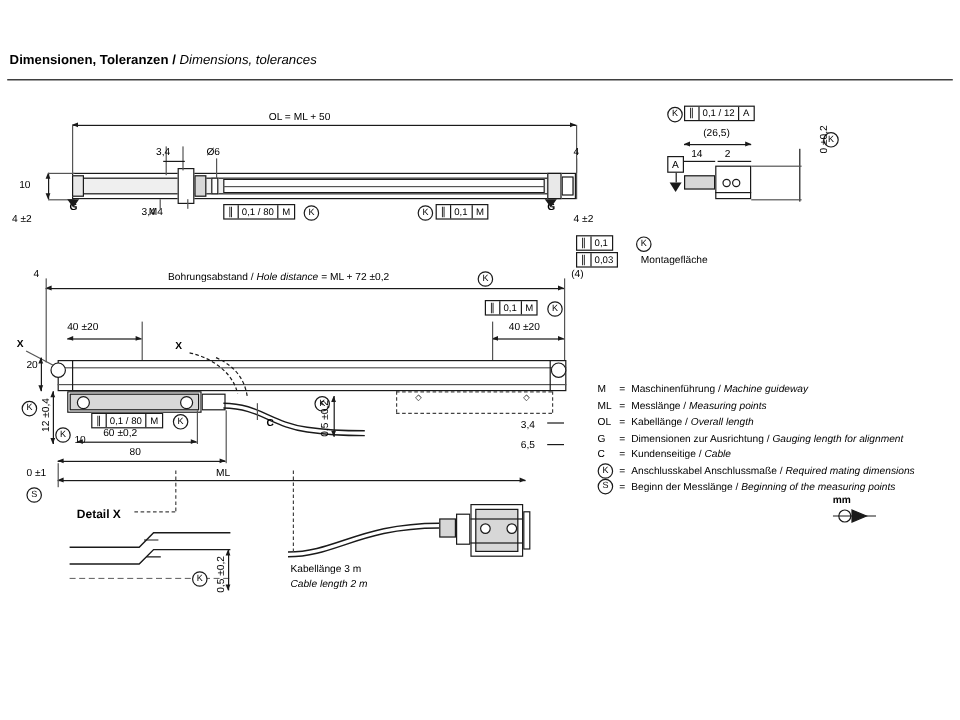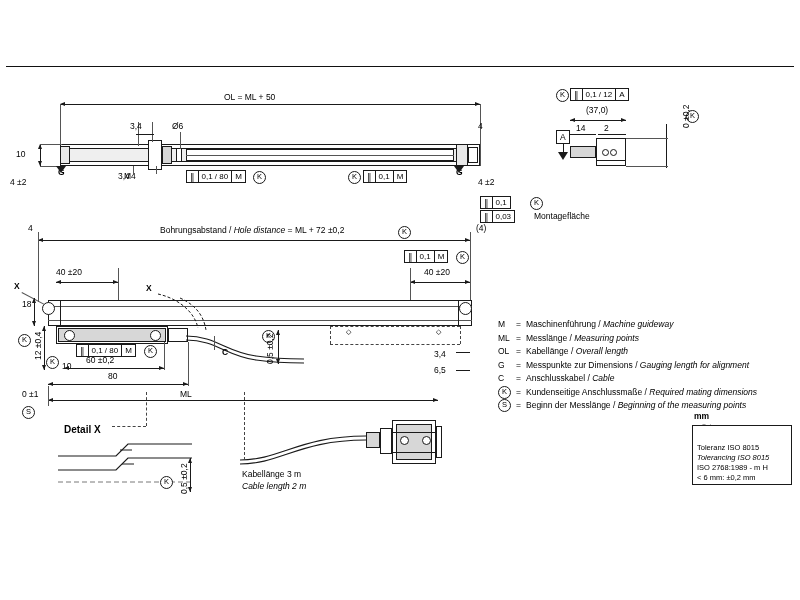--- a/index.html
+++ b/index.html
@@ -48,20 +48,23 @@
   .tri{position:absolute;width:0;height:0;border-left:5px solid transparent;
        border-right:5px solid transparent;border-bottom:8px solid #1a1a1a;}
   .tri.filled{border-bottom-color:#1a1a1a;}
   .ccirc{position:absolute;border:1px solid #1a1a1a;border-radius:50%;background:#fff;}
 </style>
 </head>
 <body>
 
 <div class="sheet">
 
+  <div class="hdr">
+    <span>Dimensionen, Toleranzen</span><span> / </span><i>Dimensions, tolerances</i>
+  </div>
   <div class="rule"></div>
 
   <div class="ln h1" style="left:60px;top:104px;width:420px;"></div>
   <div class="arrowL" style="left:60px;top:101.5px;"></div>
   <div class="arrowR" style="left:475px;top:101.5px;"></div>
   <div class="ln v1 thin" style="left:60px;top:104px;height:62px;"></div>
   <div class="ln v1 thin" style="left:480px;top:104px;height:62px;"></div>
   <div class="lbl" style="left:224px;top:93px;">OL = ML + 50</div>
 
   <div class="box" style="left:60px;top:144px;width:420px;height:22px;"></div>
@@ -133,21 +136,21 @@
   </div>
   <div class="lbl" style="left:534px;top:212px;">Montagefläche</div>
 
   <div class="fcf" style="left:570px;top:88px;">
     <div class="sym">∥</div>
     <div>0,1 / 12</div>
     <div>A</div>
   </div>
   <span class="circ" style="position:absolute;left:556px;top:89px;">K</span>
 
-  <div class="lbl" style="left:586px;top:106px;">(37,0)</div>
+  <div class="lbl" style="left:586px;top:106px;">(26,5)</div>
   <div class="ln h1" style="left:570px;top:120px;width:56px;"></div>
   <div class="arrowL" style="left:570px;top:117.5px;"></div>
   <div class="arrowR" style="left:621px;top:117.5px;"></div>
 
   <div class="lbl" style="left:576px;top:124px;">14</div>
   <div class="lbl" style="left:604px;top:124px;">2</div>
   <div class="ln h1" style="left:570px;top:134px;width:26px;"></div>
   <div class="ln h1" style="left:598px;top:134px;width:28px;"></div>
 
   <div class="box" style="left:596px;top:138px;width:30px;height:28px;"></div>
@@ -163,21 +166,21 @@
 
   <span class="circ" style="position:absolute;left:686px;top:110px;">K</span>
   <div class="lbl" style="left:682px;top:128px;transform:rotate(-90deg);transform-origin:left top;">0 ±0,2</div>
   <div class="ln v1" style="left:666px;top:124px;height:44px;"></div>
   <div class="ln h1 thin" style="left:626px;top:138px;width:42px;"></div>
   <div class="ln h1 thin" style="left:626px;top:166px;width:42px;"></div>
 
   <div class="lbl" style="left:28px;top:224px;">4</div>
   <div class="lbl" style="left:476px;top:224px;">(4)</div>
 
-  <div class="lbl" style="left:140px;top:226px;margin-left:20px;">
+  <div class="lbl" style="left:140px;top:226px;">
     <span>Bohrungsabstand</span><span> / </span><i>Hole distance</i><span> = ML + 72 ±0,2</span>
   </div>
   <span class="circ" style="position:absolute;left:398px;top:226px;">K</span>
 
   <div class="ln h1" style="left:38px;top:240px;width:432px;"></div>
   <div class="arrowL" style="left:38px;top:237.5px;"></div>
   <div class="arrowR" style="left:465px;top:237.5px;"></div>
   <div class="ln v1 thin" style="left:38px;top:232px;height:70px;"></div>
   <div class="ln v1 thin" style="left:470px;top:232px;height:70px;"></div>
 
@@ -222,21 +225,21 @@
   <div class="ln thin" style="left:214px;top:336px;width:1px;height:14px;"></div>
 
   <div class="lbl b" style="left:14px;top:282px;">X</div>
   <div class="ln thin" style="left:22px;top:292px;width:26px;height:1px;transform:rotate(28deg);transform-origin:left top;"></div>
   <div class="lbl b" style="left:146px;top:284px;">X</div>
   <svg style="position:absolute;left:150px;top:292px;width:60px;height:44px;">
     <path d="M8,2 C26,6 44,18 48,36" stroke="#1a1a1a" fill="none" stroke-width="1" stroke-dasharray="3,2"></path>
     <path d="M30,6 C48,14 54,26 56,38" stroke="#1a1a1a" fill="none" stroke-width="1" stroke-dasharray="3,2"></path>
   </svg>
 
-  <div class="lbl" style="left:22px;top:300px;">18</div>
+  <div class="lbl" style="left:22px;top:300px;">20</div>
   <div class="ln v1" style="left:34px;top:298px;height:28px;"></div>
   <div class="arrowU" style="left:31.5px;top:298px;"></div>
   <div class="arrowD" style="left:31.5px;top:321px;"></div>
 
   <span class="circ" style="position:absolute;left:18px;top:334px;">K</span>
   <div class="lbl" style="left:34px;top:360px;transform:rotate(-90deg);transform-origin:left top;">12 ±0,4</div>
   <div class="ln v1" style="left:44px;top:326px;height:44px;"></div>
   <div class="arrowU" style="left:41.5px;top:326px;"></div>
   <div class="arrowD" style="left:41.5px;top:365px;"></div>
 
@@ -341,58 +344,51 @@
     <div class="row">
       <span class="k">OL</span>
       <span class="eq">=</span>
       <span>Kabellänge</span>
         <span>&nbsp;/&nbsp;</span>
         <i>Overall length</i>
     </div>
     <div class="row">
       <span class="k">G</span>
       <span class="eq">=</span>
-      <span>Messpunkte zur Dimensions</span>
+      <span>Dimensionen zur Ausrichtung</span>
         <span>&nbsp;/&nbsp;</span>
         <i>Gauging length for alignment</i>
     </div>
     <div class="row">
       <span class="k">C</span>
       <span class="eq">=</span>
-      <span>Anschlusskabel</span>
+      <span>Kundenseitige</span>
         <span>&nbsp;/&nbsp;</span>
         <i>Cable</i>
     </div>
     <div class="row">
       <span class="k">
           <span class="circ">K</span>
         </span>
       <span class="eq">=</span>
-      <span>Kundenseitige Anschlussmaße</span>
+      <span>Anschlusskabel Anschlussmaße</span>
         <span>&nbsp;/&nbsp;</span>
         <i>Required mating dimensions</i>
     </div>
     <div class="row">
       <span class="k">
           <span class="circ">S</span>
         </span>
       <span class="eq">=</span>
       <span>Beginn der Messlänge</span>
         <span>&nbsp;/&nbsp;</span>
         <i>Beginning of the measuring points</i>
     </div>
   </div>
 
   <div class="lbl b" style="left:694px;top:412px;">mm</div>
   <svg style="position:absolute;left:694px;top:424px;width:40px;height:12px;">
     <circle cx="10" cy="6" r="5" stroke="#1a1a1a" fill="none" stroke-width="1"></circle>
     <path d="M16,1 L28,6 L16,11 Z" stroke="#1a1a1a" fill="#1a1a1a"></path>
     <path d="M0,6 L36,6" stroke="#1a1a1a" stroke-width="1"></path>
   </svg>
-  <div class="tolbox">
-    <div style="height:14px;"></div>
-    <div>Toleranz ISO 8015</div>
-    <div><i>Tolerancing ISO 8015</i></div>
-    <div>ISO 2768:1989 - m H</div>
-    <div>&lt; 6 mm: ±0,2 mm</div>
-  </div>
 
 </div>
 
 </body></html>

